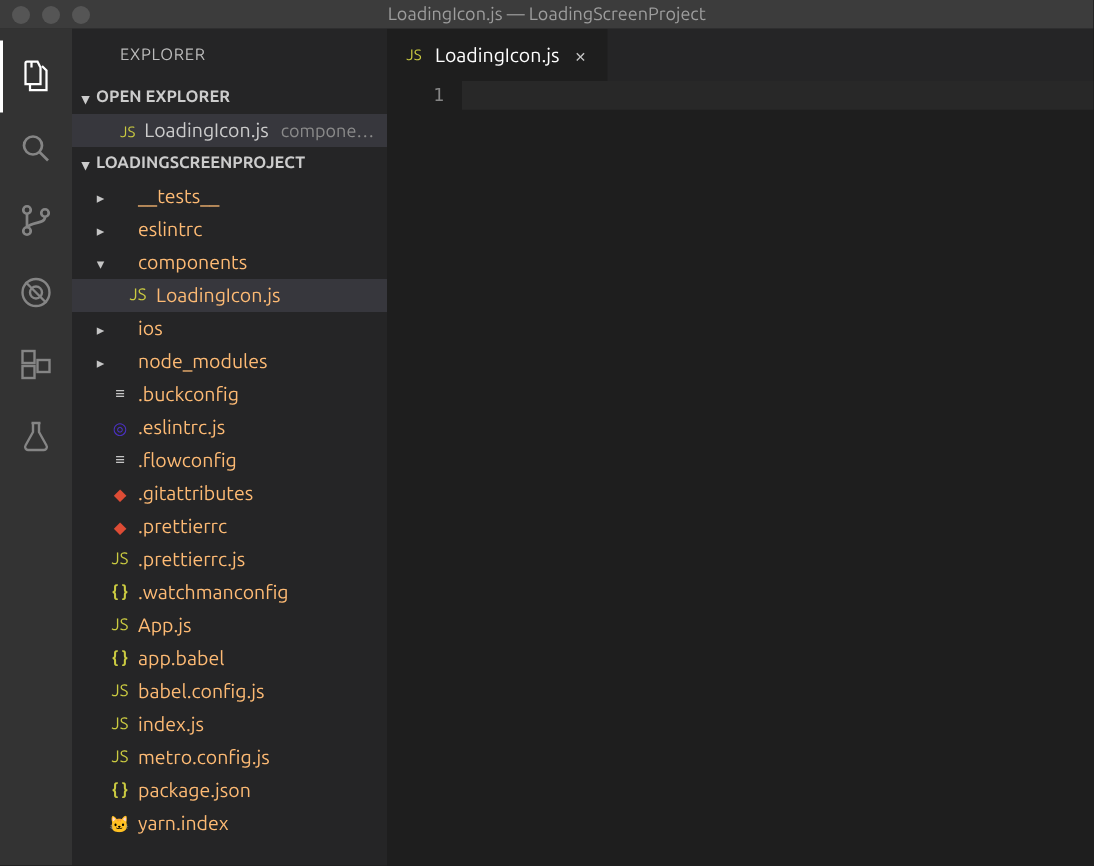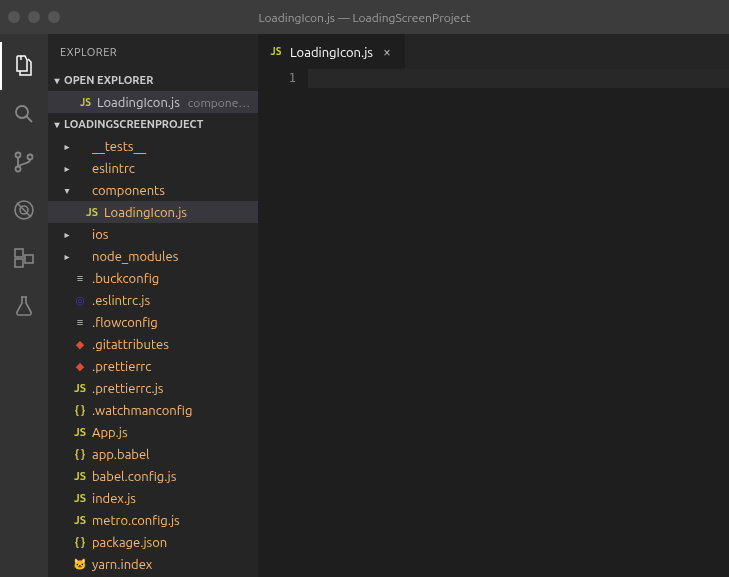--- a/index.html
+++ b/index.html
@@ -1,49 +1,49 @@
 <!DOCTYPE html>
 <html><head>
 <meta charset="utf-8">
 <style>
   * { box-sizing: border-box; margin: 0; padding: 0; }
   html, body { width: 729px; height: 577px; overflow: hidden; font-family: -apple-system, "Segoe UI", Ubuntu, sans-serif; font-size: 13px; }
   body { background: #1e1e1e; color: #ccc; display: flex; flex-direction: column; }
 
   
-  .titlebar { height: 34px; background: #3c3c3c; display: flex; align-items: center; position: relative; }
+  .titlebar { height: 19px; background: #3c3c3c; display: flex; align-items: center; position: relative; }
   .traffic { display: flex; gap: 8px; padding-left: 8px; }
   .dot { width: 12px; height: 12px; border-radius: 50%; background: #555; }
   .title-text { position: absolute; left: 0; right: 0; text-align: center; color: #9d9d9d; font-size: 12px; pointer-events: none; }
 
   .main { flex: 1; display: flex; min-height: 0; }
 
   
   .activity { width: 48px; background: #333333; display: flex; flex-direction: column; align-items: center; padding-top: 8px; }
   .activity-item { width: 48px; height: 48px; display: flex; align-items: center; justify-content: center; color: #858585; cursor: pointer; position: relative; }
   .activity-item.active { color: #fff; }
   .activity-item.active::before { content: ""; position: absolute; left: 0; top: 0; bottom: 0; width: 2px; background: #fff; }
   .activity-item svg { width: 24px; height: 24px; }
 
   
   .sidebar { width: 210px; background: #252526; display: flex; flex-direction: column; color: #ccc; }
-  .sidebar-title { height: 35px; display: flex; align-items: center; padding-left: 12px; font-size: 11px; color: #bbb; letter-spacing: 0.5px; text-align: center; }
+  .sidebar-title { height: 35px; display: flex; align-items: center; padding-left: 32px; font-size: 11px; color: #bbb; letter-spacing: 0.5px; text-align: center; }
   .section-header { height: 22px; display: flex; align-items: center; padding-left: 4px; font-size: 11px; font-weight: 700; color: #ccc; cursor: pointer; }
   .section-header .twisty { width: 10px; text-align: center; margin-right: 2px; font-size: 10px; }
   .open-editors-item { height: 22px; display: flex; align-items: center; padding-left: 32px; font-size: 13px; background: #37373d; cursor: pointer; overflow: hidden; white-space: nowrap; }
   .open-editors-item .extra { color: #8a8a8a; margin-left: 8px; font-size: 12px; }
 
   .tree { flex: 1; overflow: auto; background: #252526; }
   .tree-row { height: 22px; display: flex; align-items: center; cursor: pointer; white-space: nowrap; font-size: 13px; }
   .tree-row.selected { background: #37373d; }
   .tree-row .indent { display: inline-block; }
   .tree-row .twisty { width: 10px; text-align: center; font-size: 10px; color: #c5c5c5; }
   .tree-row .icon { width: 16px; height: 16px; margin-right: 4px; display: inline-flex; align-items: center; justify-content: center; font-size: 11px; }
   .tree-row .label { color: #fdba74; }
-  .ic-js { color: #cbcb41; font-weight: 700; font-size: 10px; }
+  .ic-js { color: #cbcb41; font-weight: 400; font-size: 10px; }
   .ic-json { color: #cbcb41; font-weight: 700; }
   .ic-file { color: #c5c5c5; }
   .ic-git { color: #dd4c35; }
   .ic-eslint { color: #4b32c3; }
   .ic-yarn { color: #2c8ebb; }
 
   
   .editor-area { flex: 1; display: flex; flex-direction: column; background: #1e1e1e; min-width: 0; }
   .tabbar { height: 35px; background: #252526; display: flex; }
   .gap-before-tab { width: 0px; }

